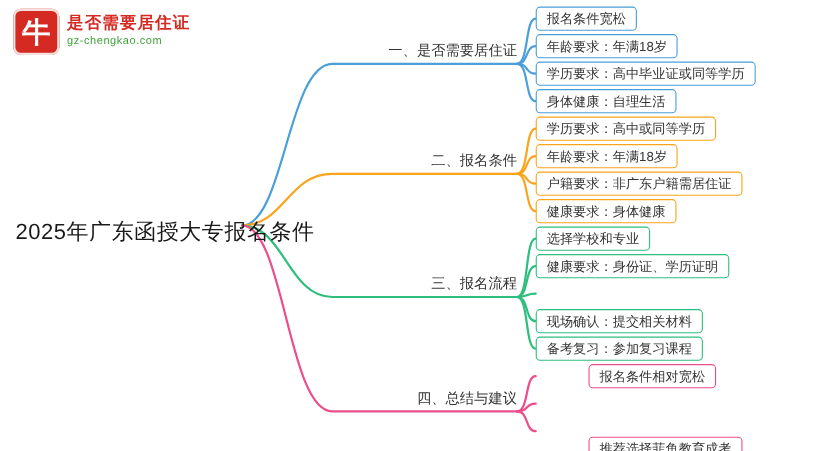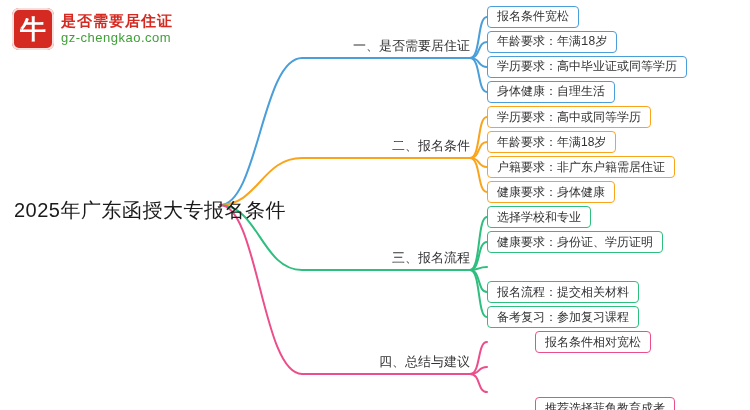--- a/index.html
+++ b/index.html
@@ -15,42 +15,42 @@
 
   
   .logo{position:absolute;left:12px;top:8px;display:flex;align-items:flex-start;}
   .logo-icon{
     width:42px;height:42px;border-radius:7px;background:#D42A22;
     color:#fff;font-size:26px;font-weight:bold;line-height:42px;text-align:center;
     box-shadow:inset 0 0 0 2px rgba(255,255,255,.85);
   }
   .logo-text{margin-left:7px;padding-top:4px;}
   .site-name{color:#D42A22;font-size:15px;font-weight:bold;letter-spacing:1px;line-height:18px;}
-  .site-url{color:#3FA037;font-size:13px;line-height:16px;letter-spacing:.5px;}
+  .site-url{color:#3FA037;font-size:10px;line-height:16px;letter-spacing:.5px;}
 
   
   .central{
     position:absolute;left:14px;top:197px;
     font-size:20px;color:#1a1a1a;white-space:nowrap;letter-spacing:.5px;
   }
 
   
   .branch-label{
     position:absolute;left:300px;width:170px;height:18px;line-height:18px;
     text-align:right;font-size:13px;color:#333;white-space:nowrap;
   }
   .bl0{top:37px;} .bl1{top:137px;} .bl2{top:249px;} .bl3{top:353px;}
 
   
   .node{
     position:absolute;left:487px;height:20px;line-height:20px;
     padding:0 9px;border:1px solid #999;border-radius:4px;background:#fff;
     font-size:12px;color:#333;white-space:nowrap;
   }
-  .c0{border-color:#4A9ED9;font-family:Liberation Mono, monospace;}
+  .c0{border-color:#4A9ED9;}
   .c1{border-color:#FAA41B;}
   .c2{border-color:#2EBE7E;}
   .c3{border-color:#EC4D8B;margin-left:48px;}
 </style>
 </head>
 <body>
 
 <div id="canvas">
 
   <svg id="wires" viewBox="0 0 750 410">
@@ -101,19 +101,19 @@
   <div class="node c0" style="top:56px">学历要求：高中毕业证或同等学历</div>
   <div class="node c0" style="top:81px">身体健康：自理生活</div>
 
   <div class="node c1" style="top:106px">学历要求：高中或同等学历</div>
   <div class="node c1" style="top:131px">年龄要求：年满18岁</div>
   <div class="node c1" style="top:156px">户籍要求：非广东户籍需居住证</div>
   <div class="node c1" style="top:181px">健康要求：身体健康</div>
 
   <div class="node c2" style="top:206px">选择学校和专业</div>
   <div class="node c2" style="top:231px">健康要求：身份证、学历证明</div>
-  <div class="node c2" style="top:281px">报名流程：提交相关材料</div>
+  <div class="node c2" style="top:281px">现场确认：提交相关材料</div>
   <div class="node c2" style="top:306px">备考复习：参加复习课程</div>
 
   <div class="node c3" style="top:331px">报名条件相对宽松</div>
   <div class="node c3" style="top:397px">推荐选择菲鱼教育成考</div>
 
 </div>
 
 </body></html>

